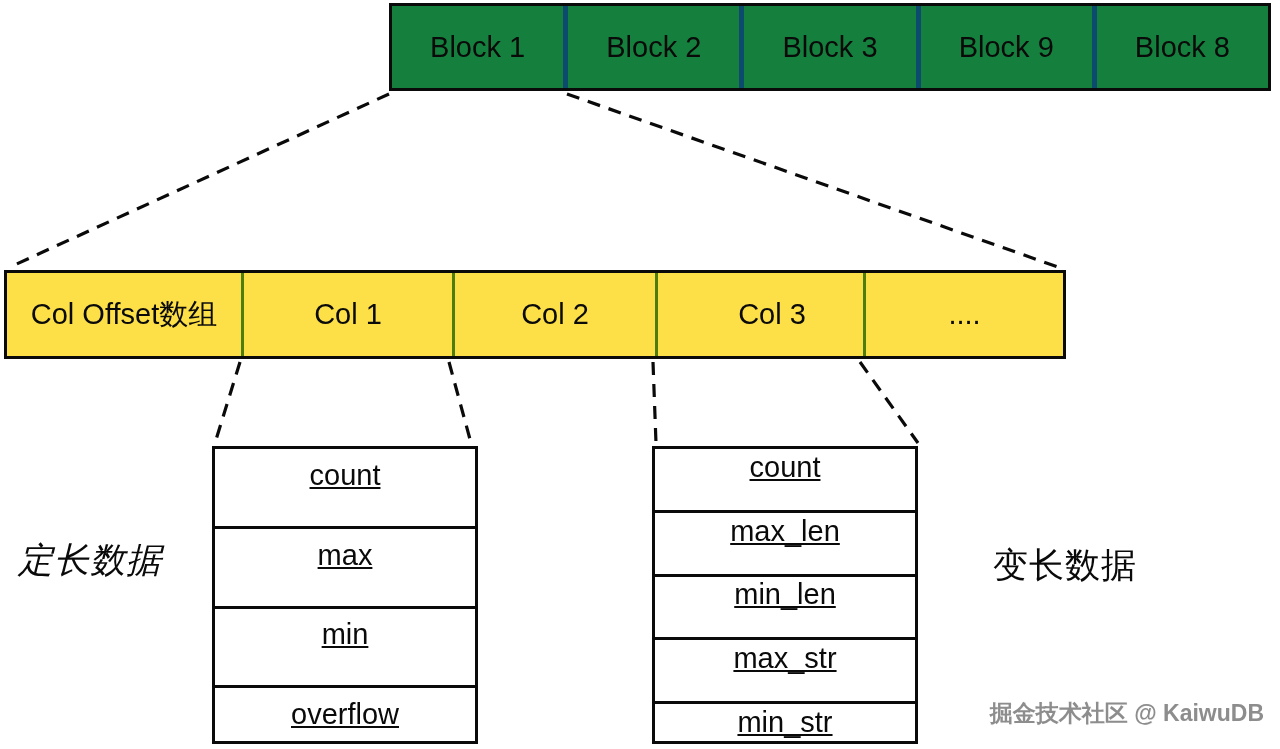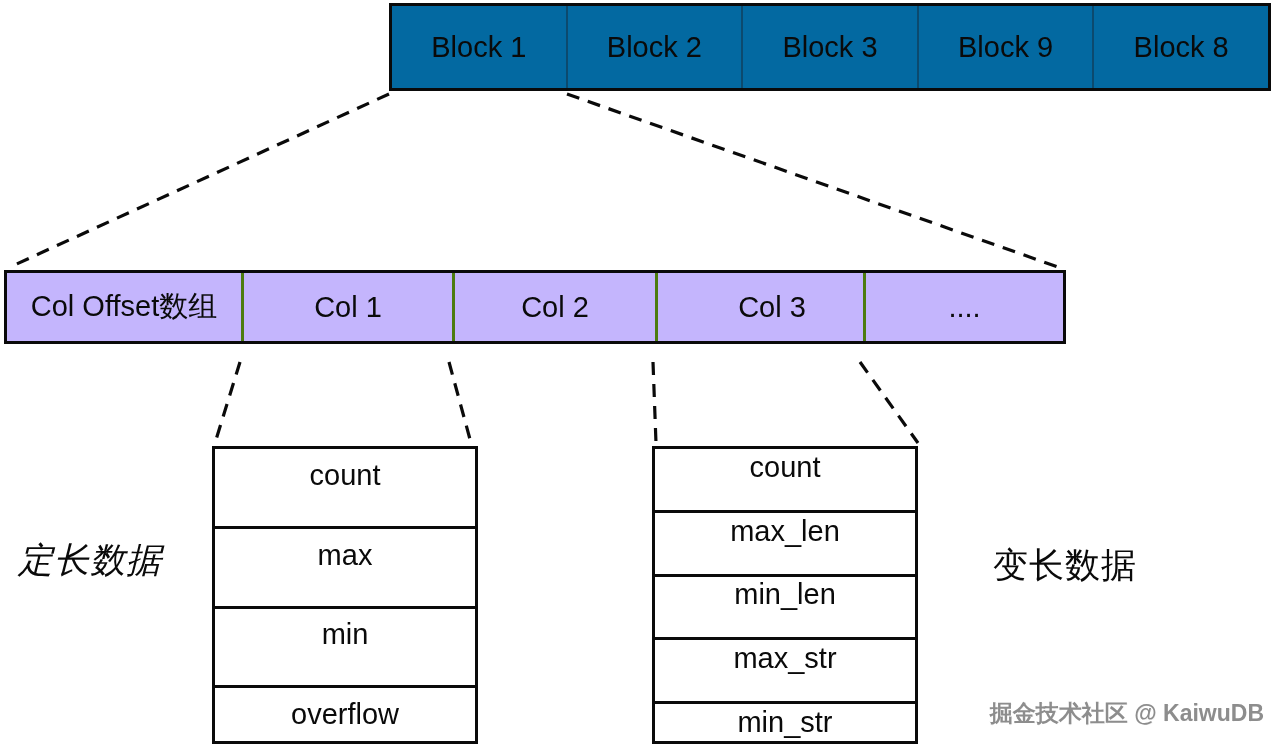--- a/index.html
+++ b/index.html
@@ -19,40 +19,40 @@
     pointer-events: none;
   }
   
   .block-row {
     position: absolute;
     left: 389px; top: 3px;
     width: 882px; height: 88px;
     border: 3px solid #0a0a0a;
     box-sizing: border-box;
     display: flex;
-    background: #0369a1;
+    background: #15803d;
   }
   .block-row .cell {
     flex: 1 1 0;
     display: flex;
     align-items: center;
     justify-content: center;
     font-size: 29px;
     white-space: nowrap;
   }
-  .block-row .cell + .cell { border-left: 2px solid #0c4a6e; }
+  .block-row .cell + .cell { border-left: 5px solid #0c4a6e; }
   
   .column-row {
     position: absolute;
     left: 4px; top: 270px;
-    width: 1062px; height: 74px;
+    width: 1062px; height: 89px;
     border: 3px solid #0a0a0a;
     box-sizing: border-box;
     display: flex;
-    background: #c4b5fd;
+    background: #fde047;
   }
   .column-row .cell {
     display: flex;
     align-items: center;
     justify-content: center;
     font-size: 29px;
     white-space: nowrap;
     box-sizing: border-box;
   }
   .column-row .cell + .cell { border-left: 3px solid #4d7c0f; }
@@ -73,20 +73,21 @@
   }
   .stats-table.fixed { left: 212px; top: 446px; }
   .stats-table.variable { left: 652px; top: 446px; }
   .stats-table .row {
     flex: 1 1 0;
     display: flex;
     align-items: center;
     justify-content: center;
     font-size: 29px;
     white-space: nowrap;
+    text-decoration: underline;
   }
   .stats-table .row + .row { border-top: 3px solid #0a0a0a; margin-top: 24px; }
   
   .side-label {
     position: absolute;
     font-size: 35px;
     letter-spacing: 1px;
     white-space: nowrap;
   }
   .side-label.fixed { left: 18px; top: 537px; font-style: italic; }

